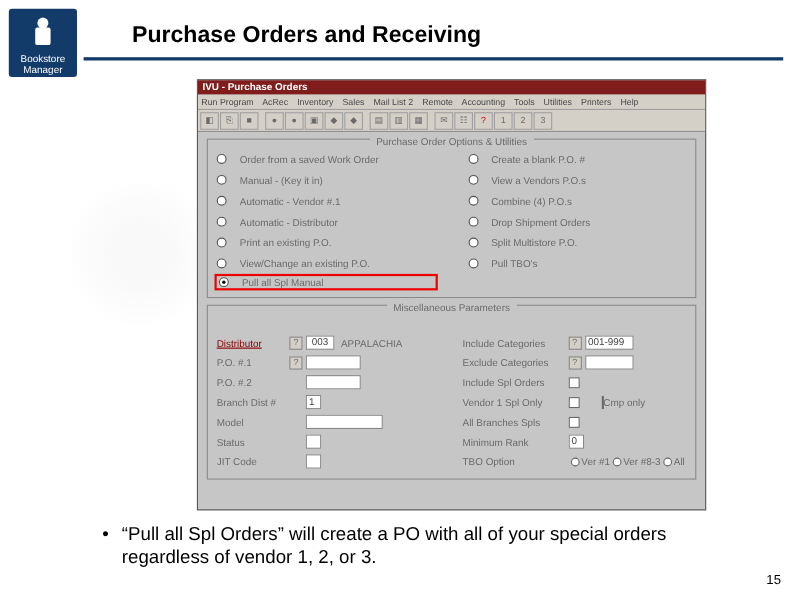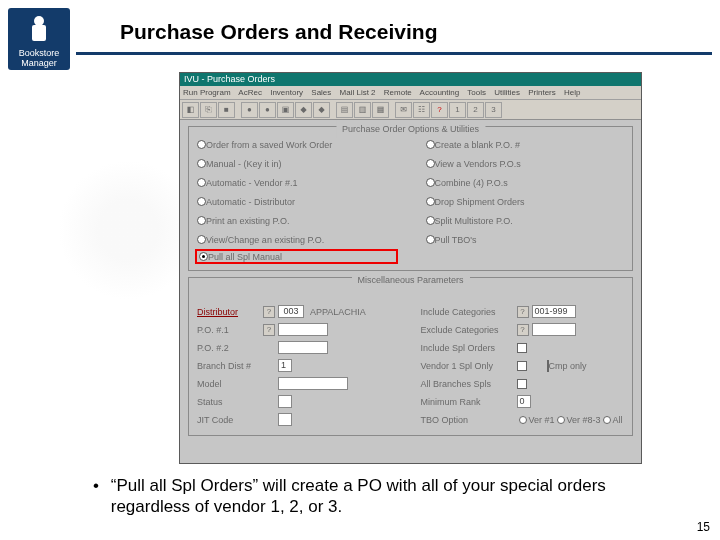--- a/index.html
+++ b/index.html
@@ -72,27 +72,27 @@
     left: 179px;
     width: 463px;
     height: 392px;
     background: #c6c6c6;
     border: 1px solid #5a5a5a;
     font-family: "MS Sans Serif", Tahoma, sans-serif;
     font-size: 9px;
     color: #6a6a6a;
   }
   .win-title {
-    background: #0f766e;
+    background: #7f1d1d;
     color: #fff;
     height: 13px;
     line-height: 13px;
     padding: 0 4px;
     font-size: 9px;
-    font-weight: normal;
+    font-weight: bold;
   }
   .menubar {
     background: #d4d0c8;
     height: 14px;
     line-height: 14px;
     padding: 0 3px;
     font-size: 8px;
     color: #4a4a4a;
     border-bottom: 1px solid #a0a0a0;
     white-space: nowrap;
@@ -134,21 +134,21 @@
     font-size: 9px;
   }
   .radio-cols {
     display: flex;
     gap: 30px;
   }
   .radio-col { display: flex; flex-direction: column; gap: 4px; flex:1; }
   .radio-row {
     display: flex;
     align-items: center;
-    gap: 0;
+    gap: 12px;
     height: 15px;
     font-size: 9px;
   }
   .radio {
     width: 9px; height: 9px;
     border: 1px solid #555;
     border-radius: 50%;
     background: #fff;
     position: relative;
     flex: none;

